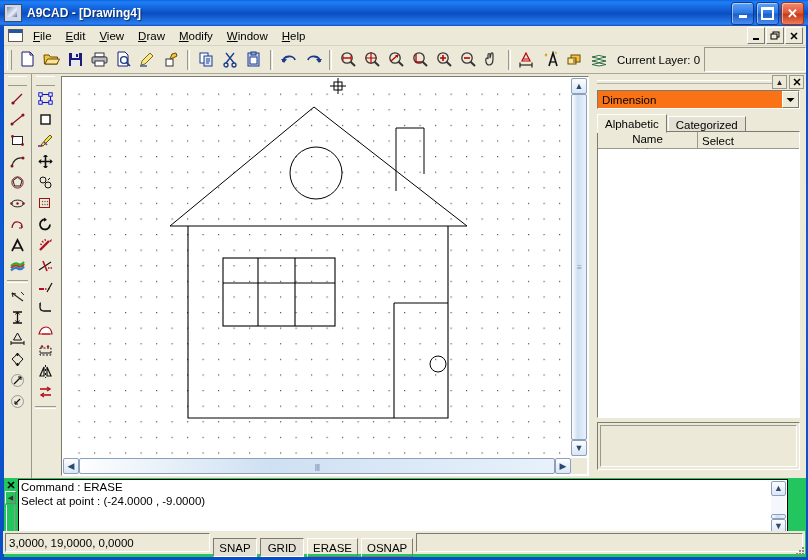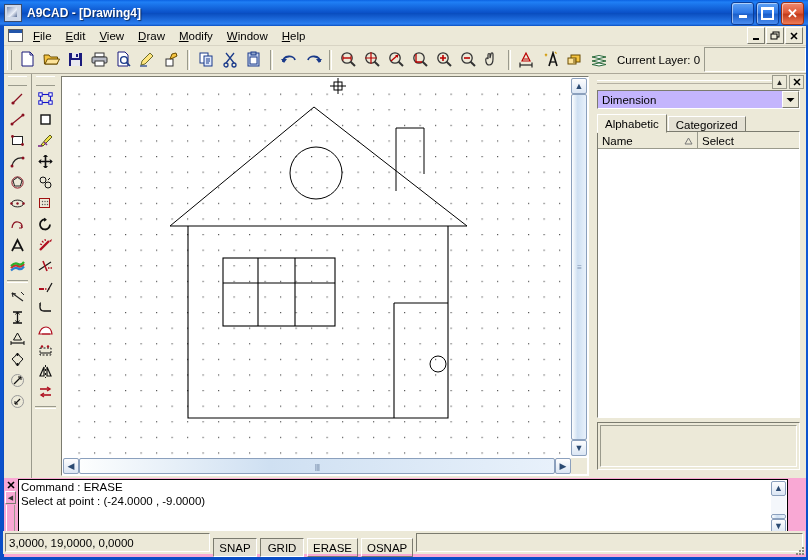--- a/index.html
+++ b/index.html
@@ -168,21 +168,21 @@
   }
   .props-cap{
     position:absolute;right:2px;top:1px;display:flex;gap:2px;align-items:center;
   }
   .capbtn{width:13px;height:12px;border:1px solid #9a9a8c;background:#ece9d8;
     display:flex;align-items:center;justify-content:center;font-size:8px;color:#222;}
   .cap-rule{position:absolute;left:3px;top:6px;width:190px;height:2px;
     border-top:1px solid #fff;border-bottom:1px solid #b5b1a3;}
   .combo{
     position:absolute;left:3px;top:16px;width:203px;height:19px;
-    background:#c4b5fd;border:1px solid;border-color:#7b7b6f #fff #fff #7b7b6f;
+    background:#f97316;border:1px solid;border-color:#7b7b6f #fff #fff #7b7b6f;
     box-sizing:border-box;display:flex;align-items:center;
   }
   .combo-text{padding-left:4px;font-size:11.5px;color:#000;}
   .combo-btn{
     margin-left:auto;width:17px;height:17px;margin-right:0px;
     background:#ece9d8;border:1px solid;border-color:#fff #7b7b6f #7b7b6f #fff;
     display:flex;align-items:center;justify-content:center;box-sizing:border-box;
   }
   .tabs{position:absolute;left:3px;top:40px;display:flex;align-items:flex-end;}
   .tab{
@@ -195,38 +195,38 @@
   .grid{
     position:absolute;left:3px;top:57px;width:203px;height:287px;
     background:#fff;border:1px solid;border-color:#7b7b6f #fff #fff #7b7b6f;
     box-sizing:border-box;
   }
   .grid-head{display:flex;height:16px;background:#ece9d8;border-bottom:1px solid #9a9a8c;}
   .gh{
     font-size:11.5px;padding:1px 0 0 4px;box-sizing:border-box;
     border-right:1px solid #9a9a8c;display:flex;align-items:center;
   }
-  .gh.name{width:100px;justify-content:space-between;padding-right:4px;}
+  .gh.name{width:100px;justify-content:space-between;padding-right:4px;flex-direction:column;}
   .gh.value{flex:1;border-right:none;}
   .grid-body{position:absolute;left:0;top:17px;right:0;bottom:0;background:#fff;}
   .props-lower{
     position:absolute;left:3px;top:348px;width:203px;height:48px;
     background:#ece9d8;border:1px solid;border-color:#7b7b6f #fff #fff #7b7b6f;
     box-sizing:border-box;
   }
   .props-lower-inner{
     position:absolute;left:2px;top:2px;right:2px;bottom:2px;
     border-top:1px solid #9a9a8c;border-left:1px solid #9a9a8c;
     border-right:1px solid #fff;border-bottom:1px solid #fff;
   }
 
   
   .cmdwrap{
     position:absolute;left:0;top:452px;width:802px;height:79px;
-    background:#f9a8d4;box-sizing:border-box;
+    background:#22c55e;box-sizing:border-box;
   }
   .cmd-gutter{position:absolute;left:0;top:0;width:13px;height:77px;}
   .cmd-x{width:11px;height:11px;margin:1px;display:flex;align-items:center;
     justify-content:center;font-size:9px;font-weight:bold;color:#000;}
   .cmd-grip{width:9px;height:11px;margin:0 1px;border:1px solid;
     border-color:#fff #7b7b6f #7b7b6f #fff;display:flex;align-items:center;
     justify-content:center;font-size:7px;color:#333;}
   .cmd-bar{width:7px;height:46px;margin:1px 2px;
     border-left:1px solid #fff;border-right:1px solid #9a9a8c;}
   .cmd-hist{

